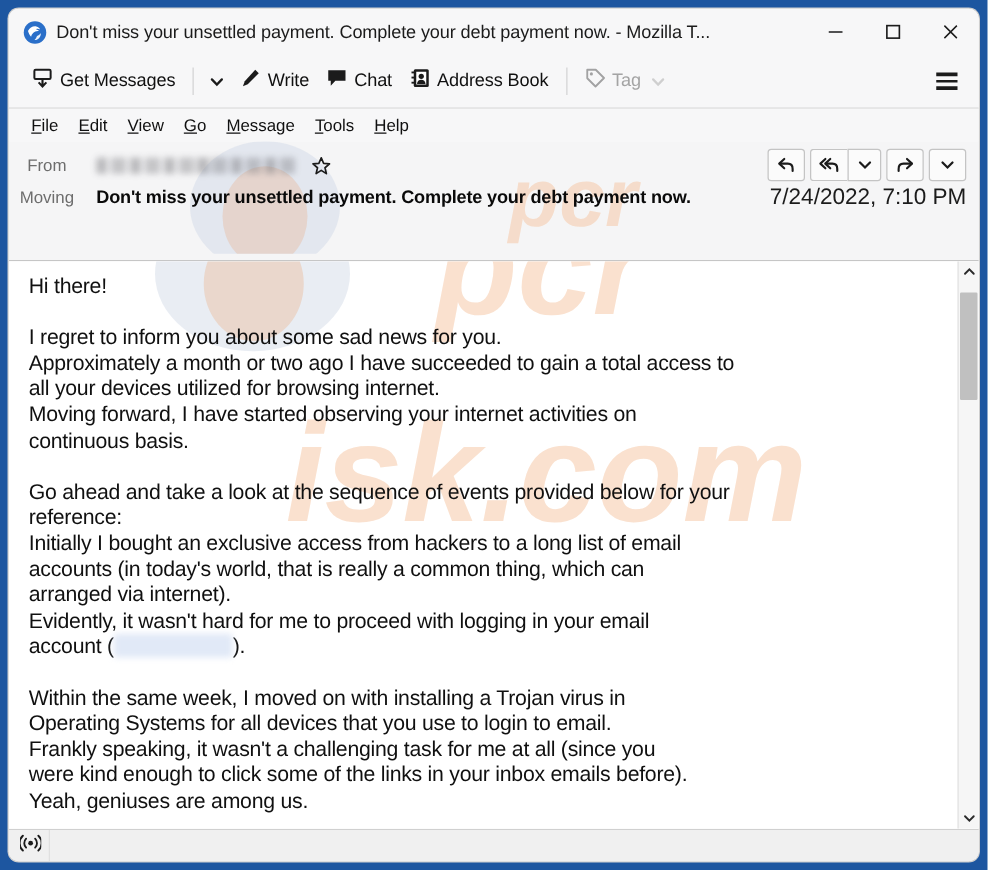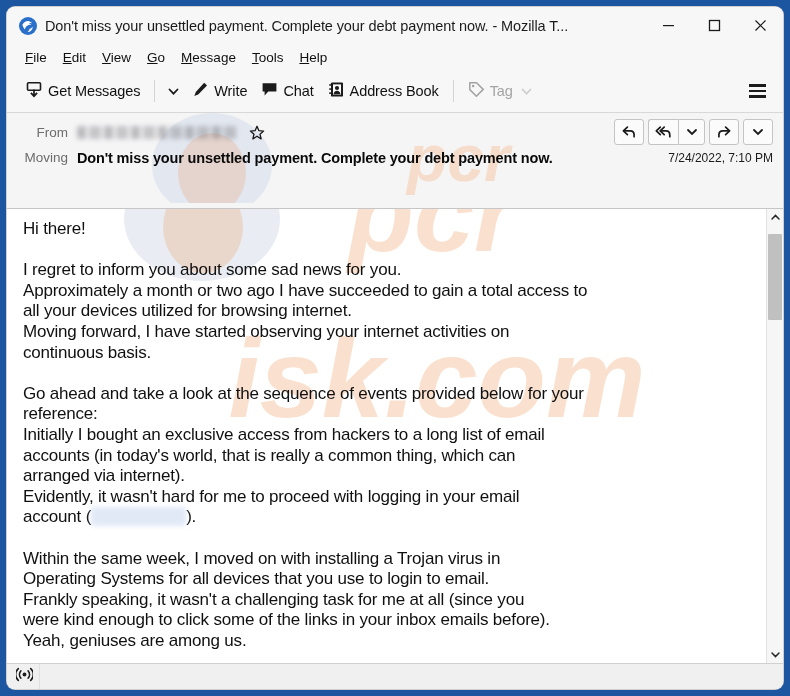--- a/index.html
+++ b/index.html
@@ -155,21 +155,21 @@
     display: flex;
     align-items: center;
     min-height: 25px;
     position: relative;
     z-index: 2;
     padding-right: 10px;
   }
   .hlabel {
     width: 70px;
     min-width: 70px;
-    text-align: right;
+    text-align: center;
     font-size: 13.5px;
     color: #6d6d6d;
     padding-right: 9px;
     box-sizing: border-box;
   }
   .redacted {
     height: 13px;
     width: 160px;
     border-radius: 2px;
     background:
@@ -189,21 +189,21 @@
   }
   #subject-text {
     font-size: 14.5px;
     font-weight: bold;
     color: #0a0a0a;
     letter-spacing: -0.15px;
     white-space: nowrap;
   }
   #msg-date {
     margin-left: auto;
-    font-size: 12px;
+    font-size: 18px;
     color: #1b1b1b;
     white-space: nowrap;
     padding-left: 12px;
   }
   
   #reply-cluster {
     position: absolute;
     right: 10px;
     top: 6px;
     display: flex;
@@ -354,30 +354,20 @@
     <div class="wbtn" id="btn-max">
       <svg width="13" height="13" viewBox="0 0 13 13">
         <rect x="1.5" y="1.5" width="10" height="10" fill="none" stroke="#1b1b1b" stroke-width="1.3"></rect>
       </svg>
     </div>
     <div class="wbtn" id="btn-close">
       <svg width="13" height="13" viewBox="0 0 13 13">
         <path d="M1.5 1.5 L11.5 11.5 M11.5 1.5 L1.5 11.5" stroke="#1b1b1b" stroke-width="1.2" fill="none"></path>
       </svg>
     </div>
-  </div>
-
-  <div id="menubar">
-    <div class="menu-item"><span class="ak">F</span>ile</div>
-    <div class="menu-item"><span class="ak">E</span>dit</div>
-    <div class="menu-item"><span class="ak">V</span>iew</div>
-    <div class="menu-item"><span class="ak">G</span>o</div>
-    <div class="menu-item"><span class="ak">M</span>essage</div>
-    <div class="menu-item"><span class="ak">T</span>ools</div>
-    <div class="menu-item"><span class="ak">H</span>elp</div>
   </div>
 
   <div id="toolbar">
 
     <div class="tbtn">
       <span>
         <svg width="17" height="17" viewBox="0 0 17 17">
           <rect x="1.5" y="1.8" width="13" height="7.4" rx="1" fill="none" stroke="#1b1b1b" stroke-width="1.6"></rect>
           <path d="M8 8.6 L8 15 M4.9 11.9 L8 15.2 L11.1 11.9" stroke="#1b1b1b" stroke-width="1.7" fill="none"></path>
         </svg>
@@ -443,20 +433,30 @@
       </span>
     </div>
 
     <div id="toolbar-spacer"></div>
 
     <div id="hamburger">
       <span></span>
       <span></span>
       <span></span>
     </div>
+  </div>
+
+  <div id="menubar">
+    <div class="menu-item"><span class="ak">F</span>ile</div>
+    <div class="menu-item"><span class="ak">E</span>dit</div>
+    <div class="menu-item"><span class="ak">V</span>iew</div>
+    <div class="menu-item"><span class="ak">G</span>o</div>
+    <div class="menu-item"><span class="ak">M</span>essage</div>
+    <div class="menu-item"><span class="ak">T</span>ools</div>
+    <div class="menu-item"><span class="ak">H</span>elp</div>
   </div>
 
   <div id="msg-header">
 
     <div id="header-watermark">
       <svg width="776" height="90" viewBox="0 0 776 90">
         <ellipse cx="205" cy="52" rx="60" ry="52" fill="#cfd8e6" opacity="0.45"></ellipse>
         <ellipse cx="205" cy="60" rx="34" ry="40" fill="#e8b28f" opacity="0.35"></ellipse>
         <text class="wm-text" x="400" y="68" font-size="66">pcr</text>
       </svg>

